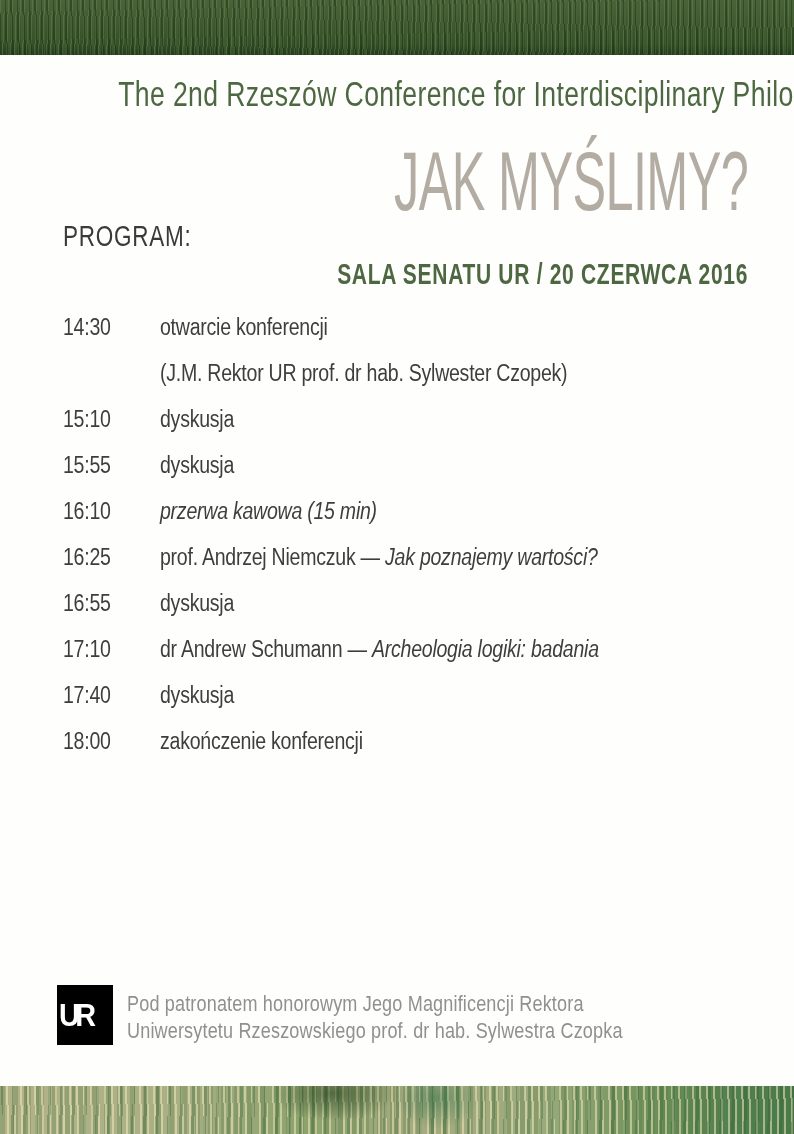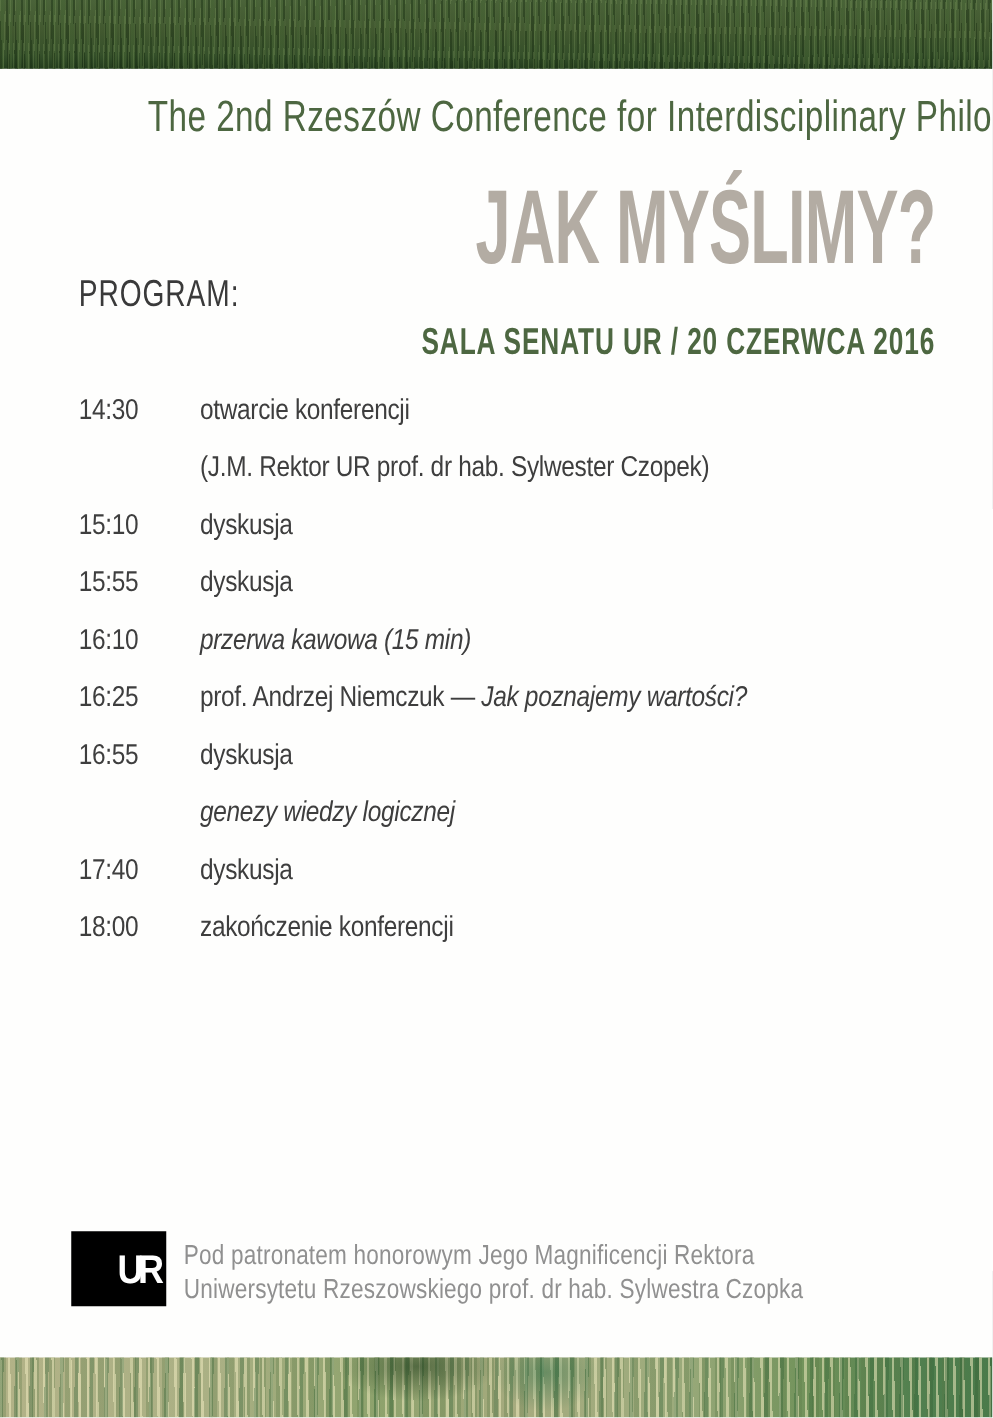--- a/index.html
+++ b/index.html
@@ -39,21 +39,21 @@
   .title{
     position:absolute;top:74px;left:0;width:794px;
     text-align:center;margin:0;
     font-size:35px;font-weight:normal;
     color:var(--title-green,#4d6741);
     letter-spacing:.5px;white-space:nowrap;
   }
   .title .cond-c{transform:scaleX(.76);}
   .headline{
     position:absolute;top:139px;right:46px;
-    font-size:84px;font-weight:bold;
+    font-size:84px;font-weight:normal;
     color:var(--headline-taupe,#b3aca3);
     letter-spacing:-1px;white-space:nowrap;line-height:1;
   }
   .headline .cond-r{transform:scaleX(.60);}
   .program{
     position:absolute;top:219px;left:63px;
     font-size:30px;font-weight:normal;
     color:var(--program-dark,#3a3a3a);
     letter-spacing:1px;white-space:nowrap;
   }
@@ -70,24 +70,24 @@
     position:absolute;top:304px;left:63px;width:690px;
     font-size:23px;color:var(--schedule-text,#3e3e3e);
     letter-spacing:-.3px;
   }
   .srow{display:grid;grid-template-columns:97px 1fr;height:46px;line-height:46px;}
   .stime,.stext{transform:scaleX(.85);transform-origin:0 50%;white-space:nowrap;}
   .stext .it{font-style:italic;}
   
   .footer{position:absolute;top:985px;left:57px;display:flex;align-items:flex-start;}
   .logo{
-    width:76px;height:60px;
+    width:56px;height:60px;
     background:var(--logo-bg,#000);
     color:var(--logo-fg,#fff);
-    display:flex;align-items:center;justify-content:flex-end;
+    display:flex;align-items:center;justify-content:flex-start;
   }
   .monogram{
     font-weight:bold;font-size:32px;letter-spacing:-5px;
     transform:scaleX(.9);padding-right:5px;
   }
   .patronage{
     margin-left:14px;padding-top:5px;
     font-size:22px;line-height:27px;
     color:var(--footer-text,#909090);
     letter-spacing:.2px;white-space:nowrap;
@@ -132,22 +132,22 @@
       </div>
       <div class="srow">
         <div class="stime">16:25</div>
         <div class="stext"><span>prof. Andrzej Niemczuk — </span><span class="it">Jak poznajemy wartości?</span></div>
       </div>
       <div class="srow">
         <div class="stime">16:55</div>
         <div class="stext"><span>dyskusja</span></div>
       </div>
       <div class="srow">
-        <div class="stime"></div>
-        <div class="stext"><span class="it">genezy wiedzy logicznej</span></div>
+        <div class="stime">17:10</div>
+        <div class="stext"><span>dr Andrew Schumann — </span><span class="it">Archeologia logiki: badania</span></div>
       </div>
       <div class="srow">
         <div class="stime">17:40</div>
         <div class="stext"><span>dyskusja</span></div>
       </div>
       <div class="srow">
         <div class="stime">18:00</div>
         <div class="stext"><span>zakończenie konferencji</span></div>
       </div>
     </div>

